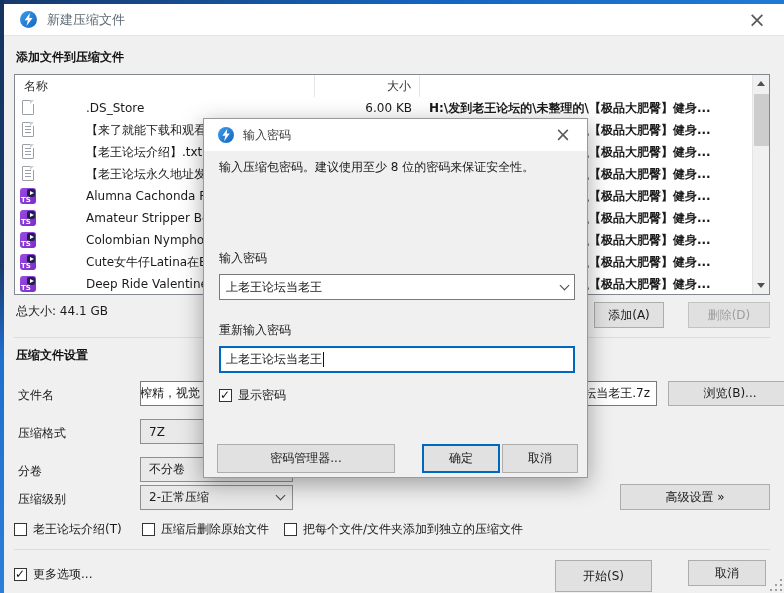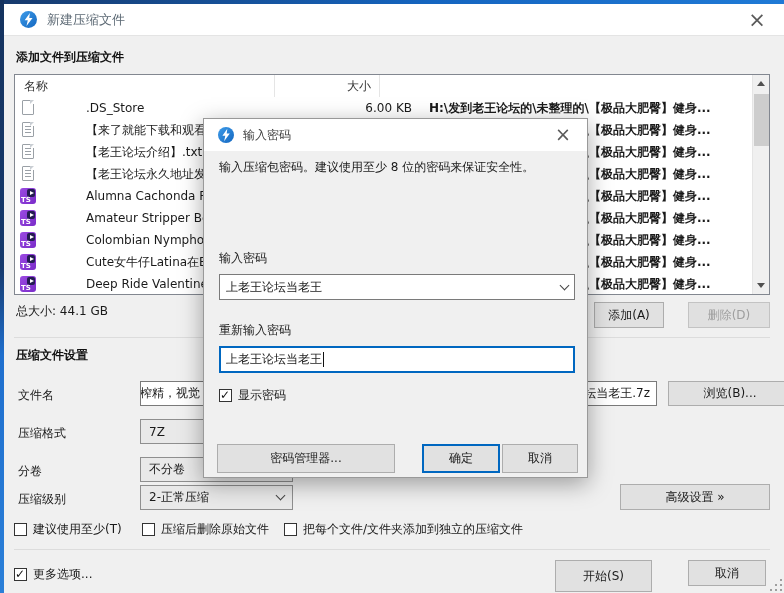--- a/index.html
+++ b/index.html
@@ -19,21 +19,21 @@
     border-bottom:1px solid #e4e4e4; display:flex; align-items:center; }
   .titlebar .app-title { margin-left:10px; color:#5d6a75; font-size:13px; }
   .logo { width:17px; height:17px; margin-left:16px; flex:0 0 auto; }
   .close-x { position:absolute; right:12px; top:5px; width:30px; height:24px; text-align:center;
     font-size:21px; line-height:22px; color:#5a5a5a; cursor:pointer; }
   .section-h { font-weight:bold; font-size:12px; color:#111; }
   
   .list { left:14px; top:74px; width:756px; height:221px; background:#fff; border:1px solid #828790; }
   .list-header { position:absolute; left:0; top:0; width:737px; height:22px; background:#fff; display:flex; }
   .hcol { padding:3px 8px 0 8px; color:#333; border-right:1px solid #e5e5e5; }
-  .hcol.c1 { width:260px; padding-left:9px; }
+  .hcol.c1 { width:300px; padding-left:9px; }
   .hcol.c2 { width:105px; text-align:right; }
   .hcol.c3 { flex:1; }
   .rows { position:absolute; left:0; top:22px; width:737px; }
   .frow { height:22px; display:flex; align-items:center; white-space:nowrap; }
   .frow .cell-name { width:300px; display:flex; align-items:center; overflow:hidden; flex:0 0 auto;gap:44px; }
   .frow .cell-size { width:105px; text-align:right; padding-right:8px; flex:0 0 auto; }
   .frow .cell-path { flex:1; overflow:hidden; padding-left:9px;font-weight:bold; }
   .ficon { width:16px; height:16px; margin:0 6px 0 5px; flex:0 0 auto; position:relative; }
   .page { position:absolute; left:2px; top:0; width:12px; height:15px; background:#fff;
     border:1px solid #9aa0a6; border-radius:1px; }
@@ -274,21 +274,21 @@
 
   <div class="abs field-label" style="left:18px; top:491px;">压缩级别</div>
   <div class="abs combo" style="left:140px; top:485px; width:153px; height:25px;">
     <span>2-正常压缩</span>
     <span class="chev"></span>
   </div>
   <div class="abs btn" style="left:620px; top:484px; width:150px; height:26px;">高级设置 »</div>
 
   <div class="abs chk" style="left:14px; top:521px;">
     <span class="chkbox"></span>
-    <span>建议使用至少(T)</span>
+    <span>老王论坛介绍(T)</span>
   </div>
   <div class="abs chk" style="left:142px; top:521px;">
     <span class="chkbox"></span>
     <span>压缩后删除原始文件</span>
   </div>
   <div class="abs chk" style="left:284px; top:521px;">
     <span class="chkbox"></span>
     <span>把每个文件/文件夹添加到独立的压缩文件</span>
   </div>
 

